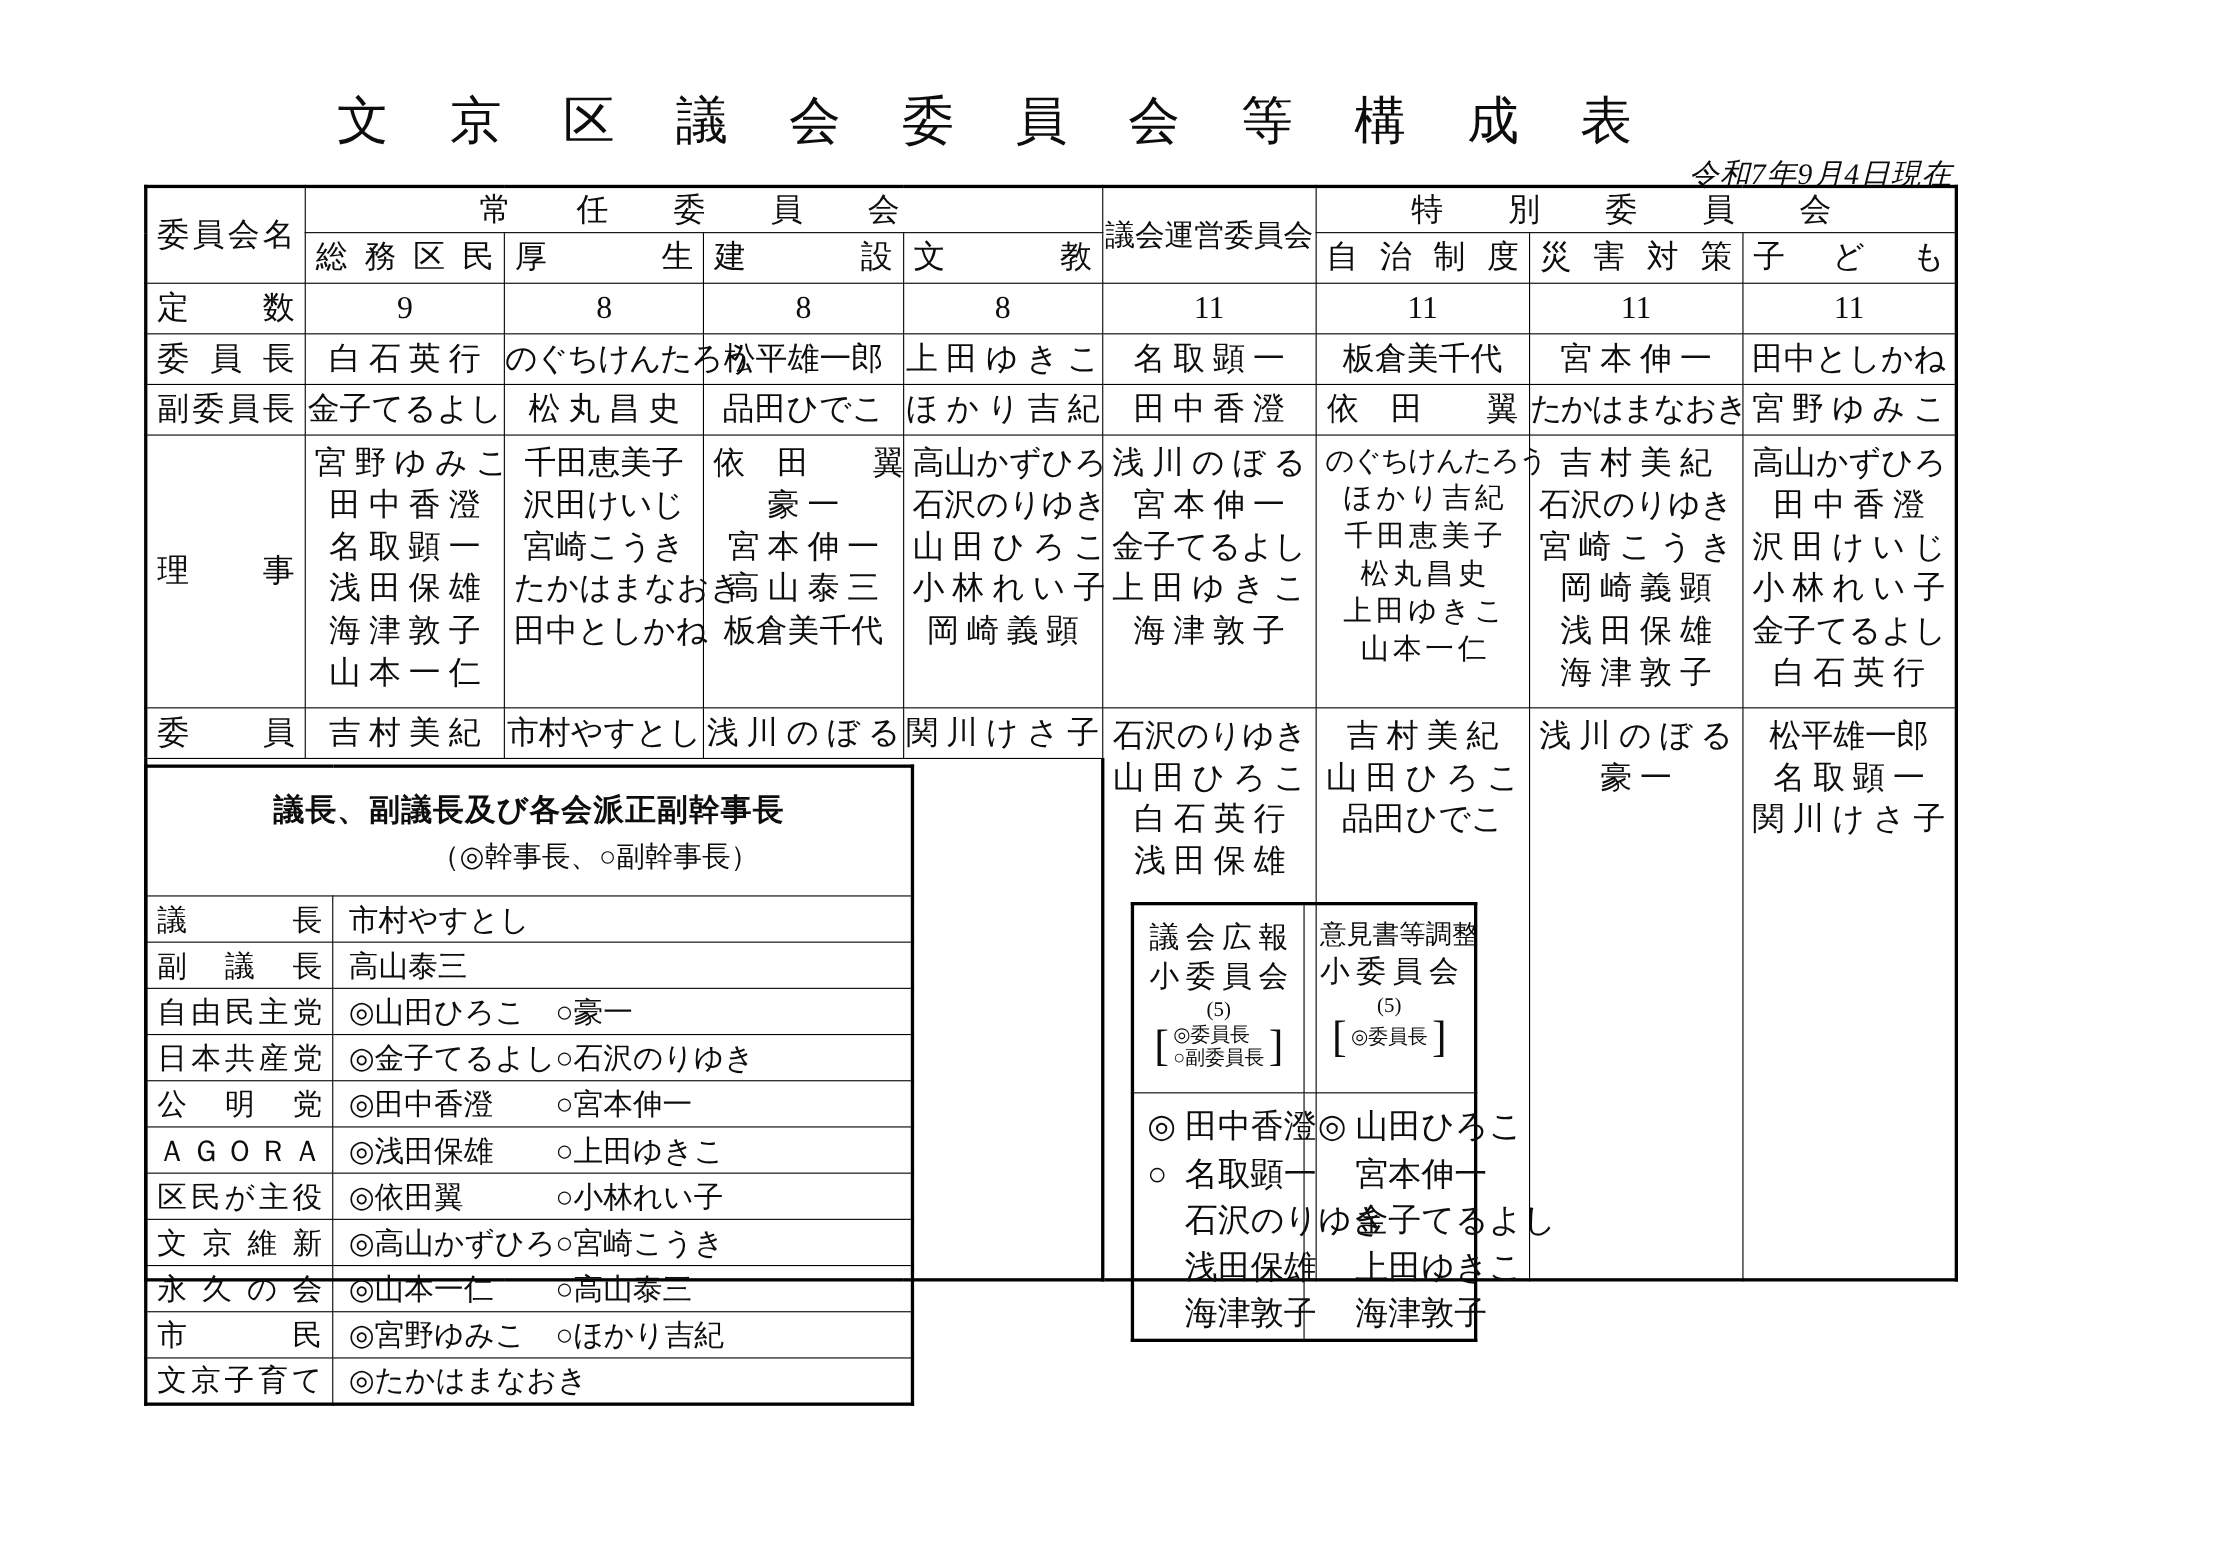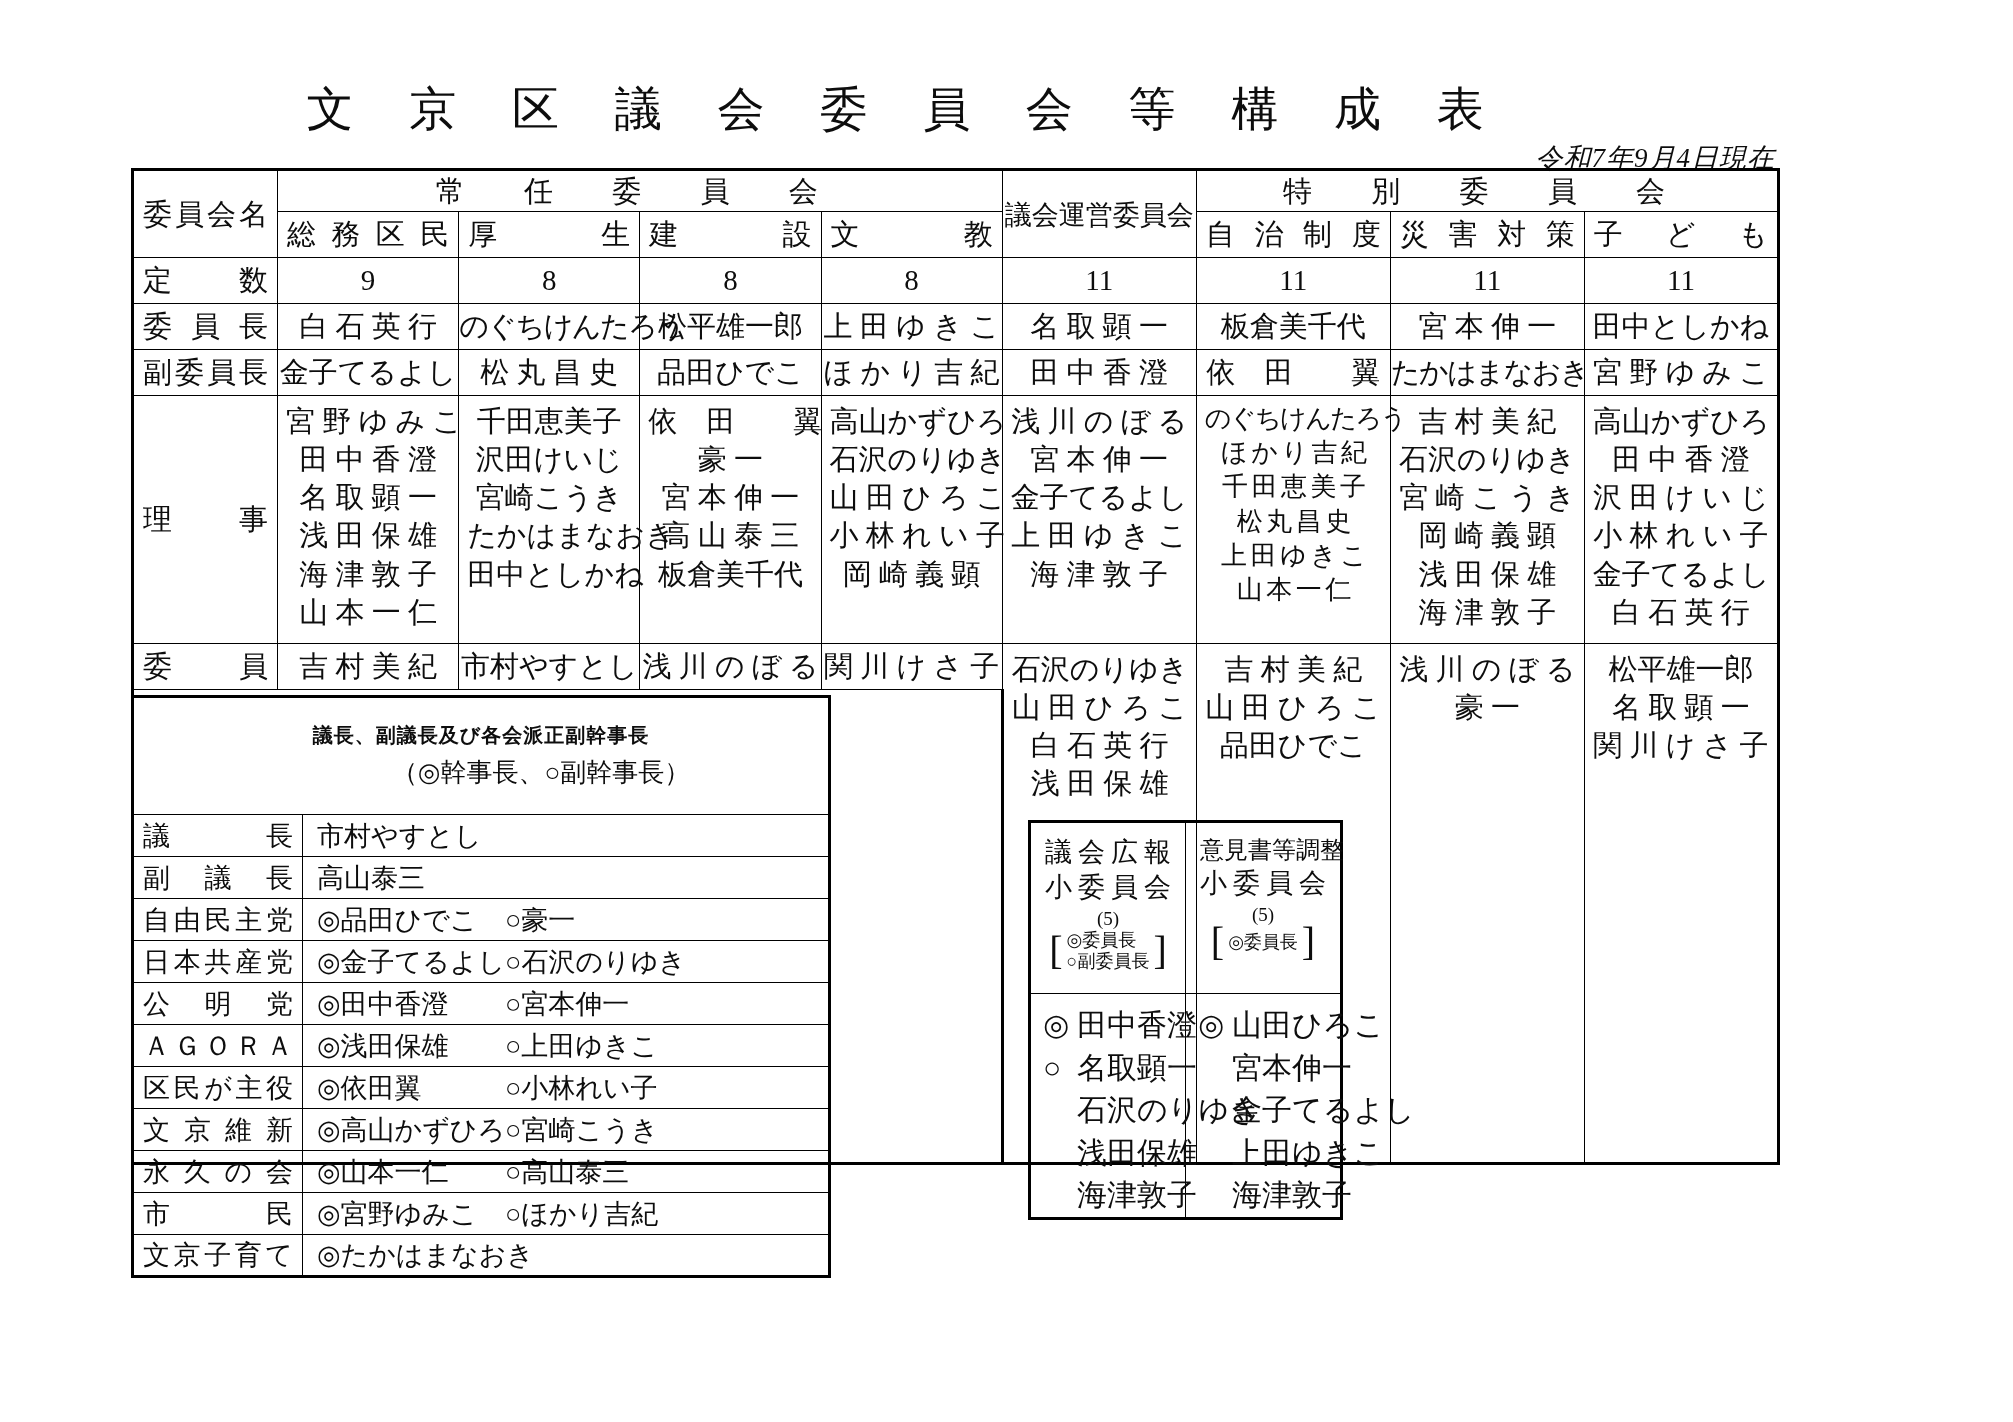--- a/index.html
+++ b/index.html
@@ -71,21 +71,21 @@
 
   
   #officers-table {
     left: 131px;
     top: 695px;
     width: 700px;
     border: 3px solid #000;
   }
   #officers-table td { font-size: 27px; }
   #of-head { height: 118px; text-align: center; padding: 0 14px; }
-  #of-head .line1 { font-size: 20px; font-weight: 600; letter-spacing: 1px; }
+  #of-head .line1 { font-size: 28px; font-weight: 600; letter-spacing: 1px; }
   #of-head .line2 { font-size: 26px; margin-top: 6px; padding-left: 120px; white-space: nowrap; text-align: center; }
   #officers-table td.party { width: 170px; height: 42px; }
   #officers-table td.person { padding-left: 14px; white-space: nowrap; }
   .person .p1 { display: inline-block; min-width: 188px; }
 
   
   #sub-table {
     left: 1028px;
     top: 820px;
     width: 312px;
@@ -415,21 +415,21 @@
       <tr>
         <td class="party">
           <div class="just">
             <span>自</span>
             <span>由</span>
             <span>民</span>
             <span>主</span>
             <span>党</span>
           </div>
         </td>
-        <td class="person"><span class="p1">◎品田ひでこ</span><span>○豪一</span></td>
+        <td class="person"><span class="p1">◎山田ひろこ</span><span>○豪一</span></td>
       </tr>
       <tr>
         <td class="party">
           <div class="just">
             <span>日</span>
             <span>本</span>
             <span>共</span>
             <span>産</span>
             <span>党</span>
           </div>

